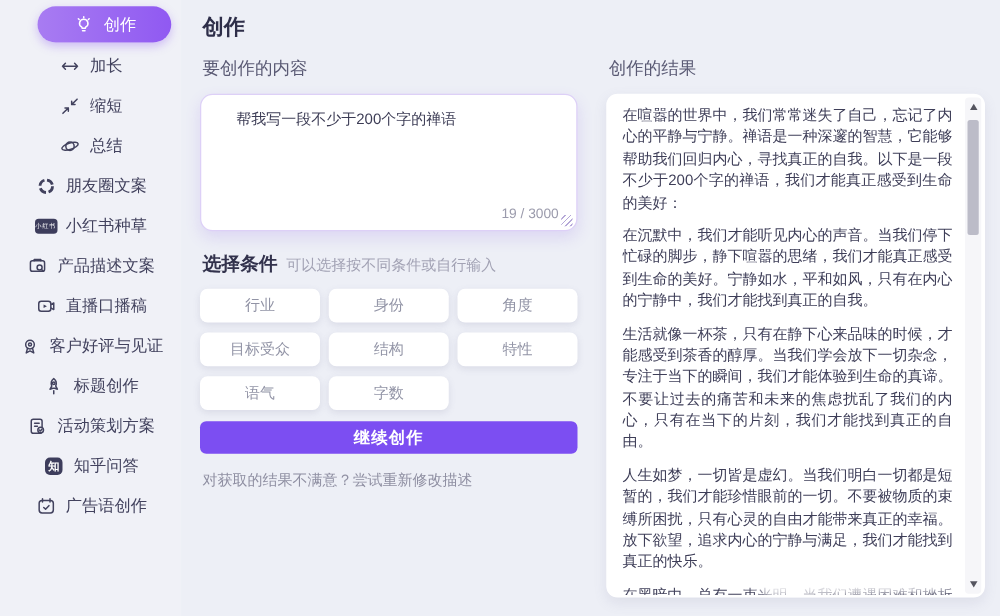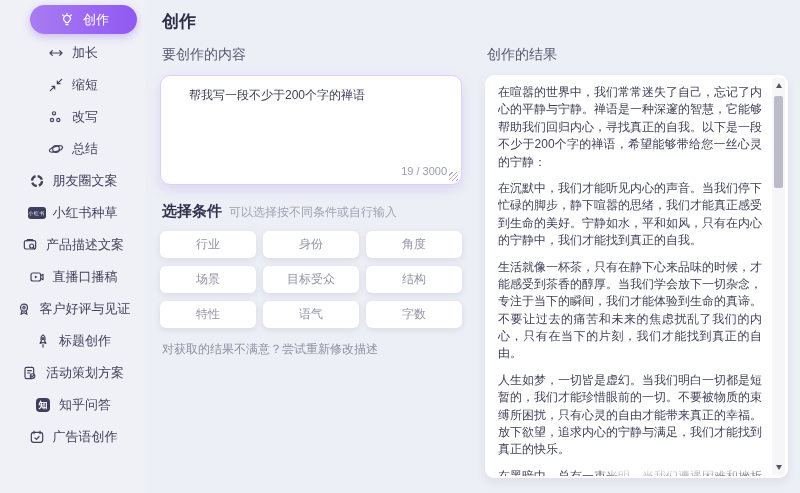--- a/index.html
+++ b/index.html
@@ -108,30 +108,20 @@
       <span class="ic">
         <svg viewBox="0 0 24 24" fill="none" stroke="currentColor" stroke-width="1.8" stroke-linecap="round" stroke-linejoin="round">
             <path d="M20.5 3.5L14 10m0 0V6m0 4h4M3.5 20.5L10 14m0 0v4m0-4H6"></path>
           </svg>
       </span>
       <span>缩短</span>
     </div>
     <div class="side-item">
       <span class="ic">
         <svg viewBox="0 0 24 24" fill="none" stroke="currentColor" stroke-width="1.8">
-            <circle cx="9" cy="6.5" r="2.4"></circle>
-            <circle cx="6" cy="16.5" r="2.4"></circle>
-            <circle cx="15.5" cy="16.5" r="2.4"></circle>
-          </svg>
-      </span>
-      <span>改写</span>
-    </div>
-    <div class="side-item">
-      <span class="ic">
-        <svg viewBox="0 0 24 24" fill="none" stroke="currentColor" stroke-width="1.8">
             <circle cx="12" cy="12" r="5"></circle>
             <ellipse cx="12" cy="12" rx="10.2" ry="3.8" transform="rotate(-18 12 12)"></ellipse>
           </svg>
       </span>
       <span>总结</span>
     </div>
     <div class="side-item">
       <span class="ic">
         <svg viewBox="0 0 24 24" fill="none" stroke="currentColor" stroke-width="3.4">
             <circle cx="12" cy="12" r="7.5" stroke-dasharray="8.6 3.2"></circle>
@@ -230,37 +220,37 @@
         </div>
 
         <div class="cond-header">
           <span class="cond-title">选择条件</span><span class="cond-sub">可以选择按不同条件或自行输入</span>
         </div>
 
         <div class="cond-grid">
           <button class="cond-btn">行业</button>
           <button class="cond-btn">身份</button>
           <button class="cond-btn">角度</button>
-          <button class="cond-btn">场景</button>
           <button class="cond-btn">目标受众</button>
           <button class="cond-btn">结构</button>
           <button class="cond-btn">特性</button>
           <button class="cond-btn">语气</button>
           <button class="cond-btn">字数</button>
         </div>
 
+        <button class="continue-btn">继续创作</button>
         <div class="hint">对获取的结果不满意？尝试重新修改描述</div>
       </section>
 
       <section class="col-right">
         <div class="section-label">创作的结果</div>
 
         <div class="result-box">
           <div class="result-content">
-            <p>在喧嚣的世界中，我们常常迷失了自己，忘记了内心的平静与宁静。禅语是一种深邃的智慧，它能够帮助我们回归内心，寻找真正的自我。以下是一段不少于200个字的禅语，希望能够带给您一丝心灵的宁静：</p>
+            <p>在喧嚣的世界中，我们常常迷失了自己，忘记了内心的平静与宁静。禅语是一种深邃的智慧，它能够帮助我们回归内心，寻找真正的自我。以下是一段不少于200个字的禅语，我们才能真正感受到生命的美好：</p>
             <p>在沉默中，我们才能听见内心的声音。当我们停下忙碌的脚步，静下喧嚣的思绪，我们才能真正感受到生命的美好。宁静如水，平和如风，只有在内心的宁静中，我们才能找到真正的自我。</p>
             <p>生活就像一杯茶，只有在静下心来品味的时候，才能感受到茶香的醇厚。当我们学会放下一切杂念，专注于当下的瞬间，我们才能体验到生命的真谛。不要让过去的痛苦和未来的焦虑扰乱了我们的内心，只有在当下的片刻，我们才能找到真正的自由。</p>
             <p>人生如梦，一切皆是虚幻。当我们明白一切都是短暂的，我们才能珍惜眼前的一切。不要被物质的束缚所困扰，只有心灵的自由才能带来真正的幸福。放下欲望，追求内心的宁静与满足，我们才能找到真正的快乐。</p>
             <p>在黑暗中，总有一束光明。当我们遭遇困难和挫折时，不要放弃希望，因为只有在黑暗中，我们才能看到光明的存在。坚持不懈，相信自己的力量，我们就能够战胜一切困难，迎接美好的未来。</p>
 
           </div>
 
           <div class="blur-blob"></div>
           <div class="blur-patch"></div>
 

